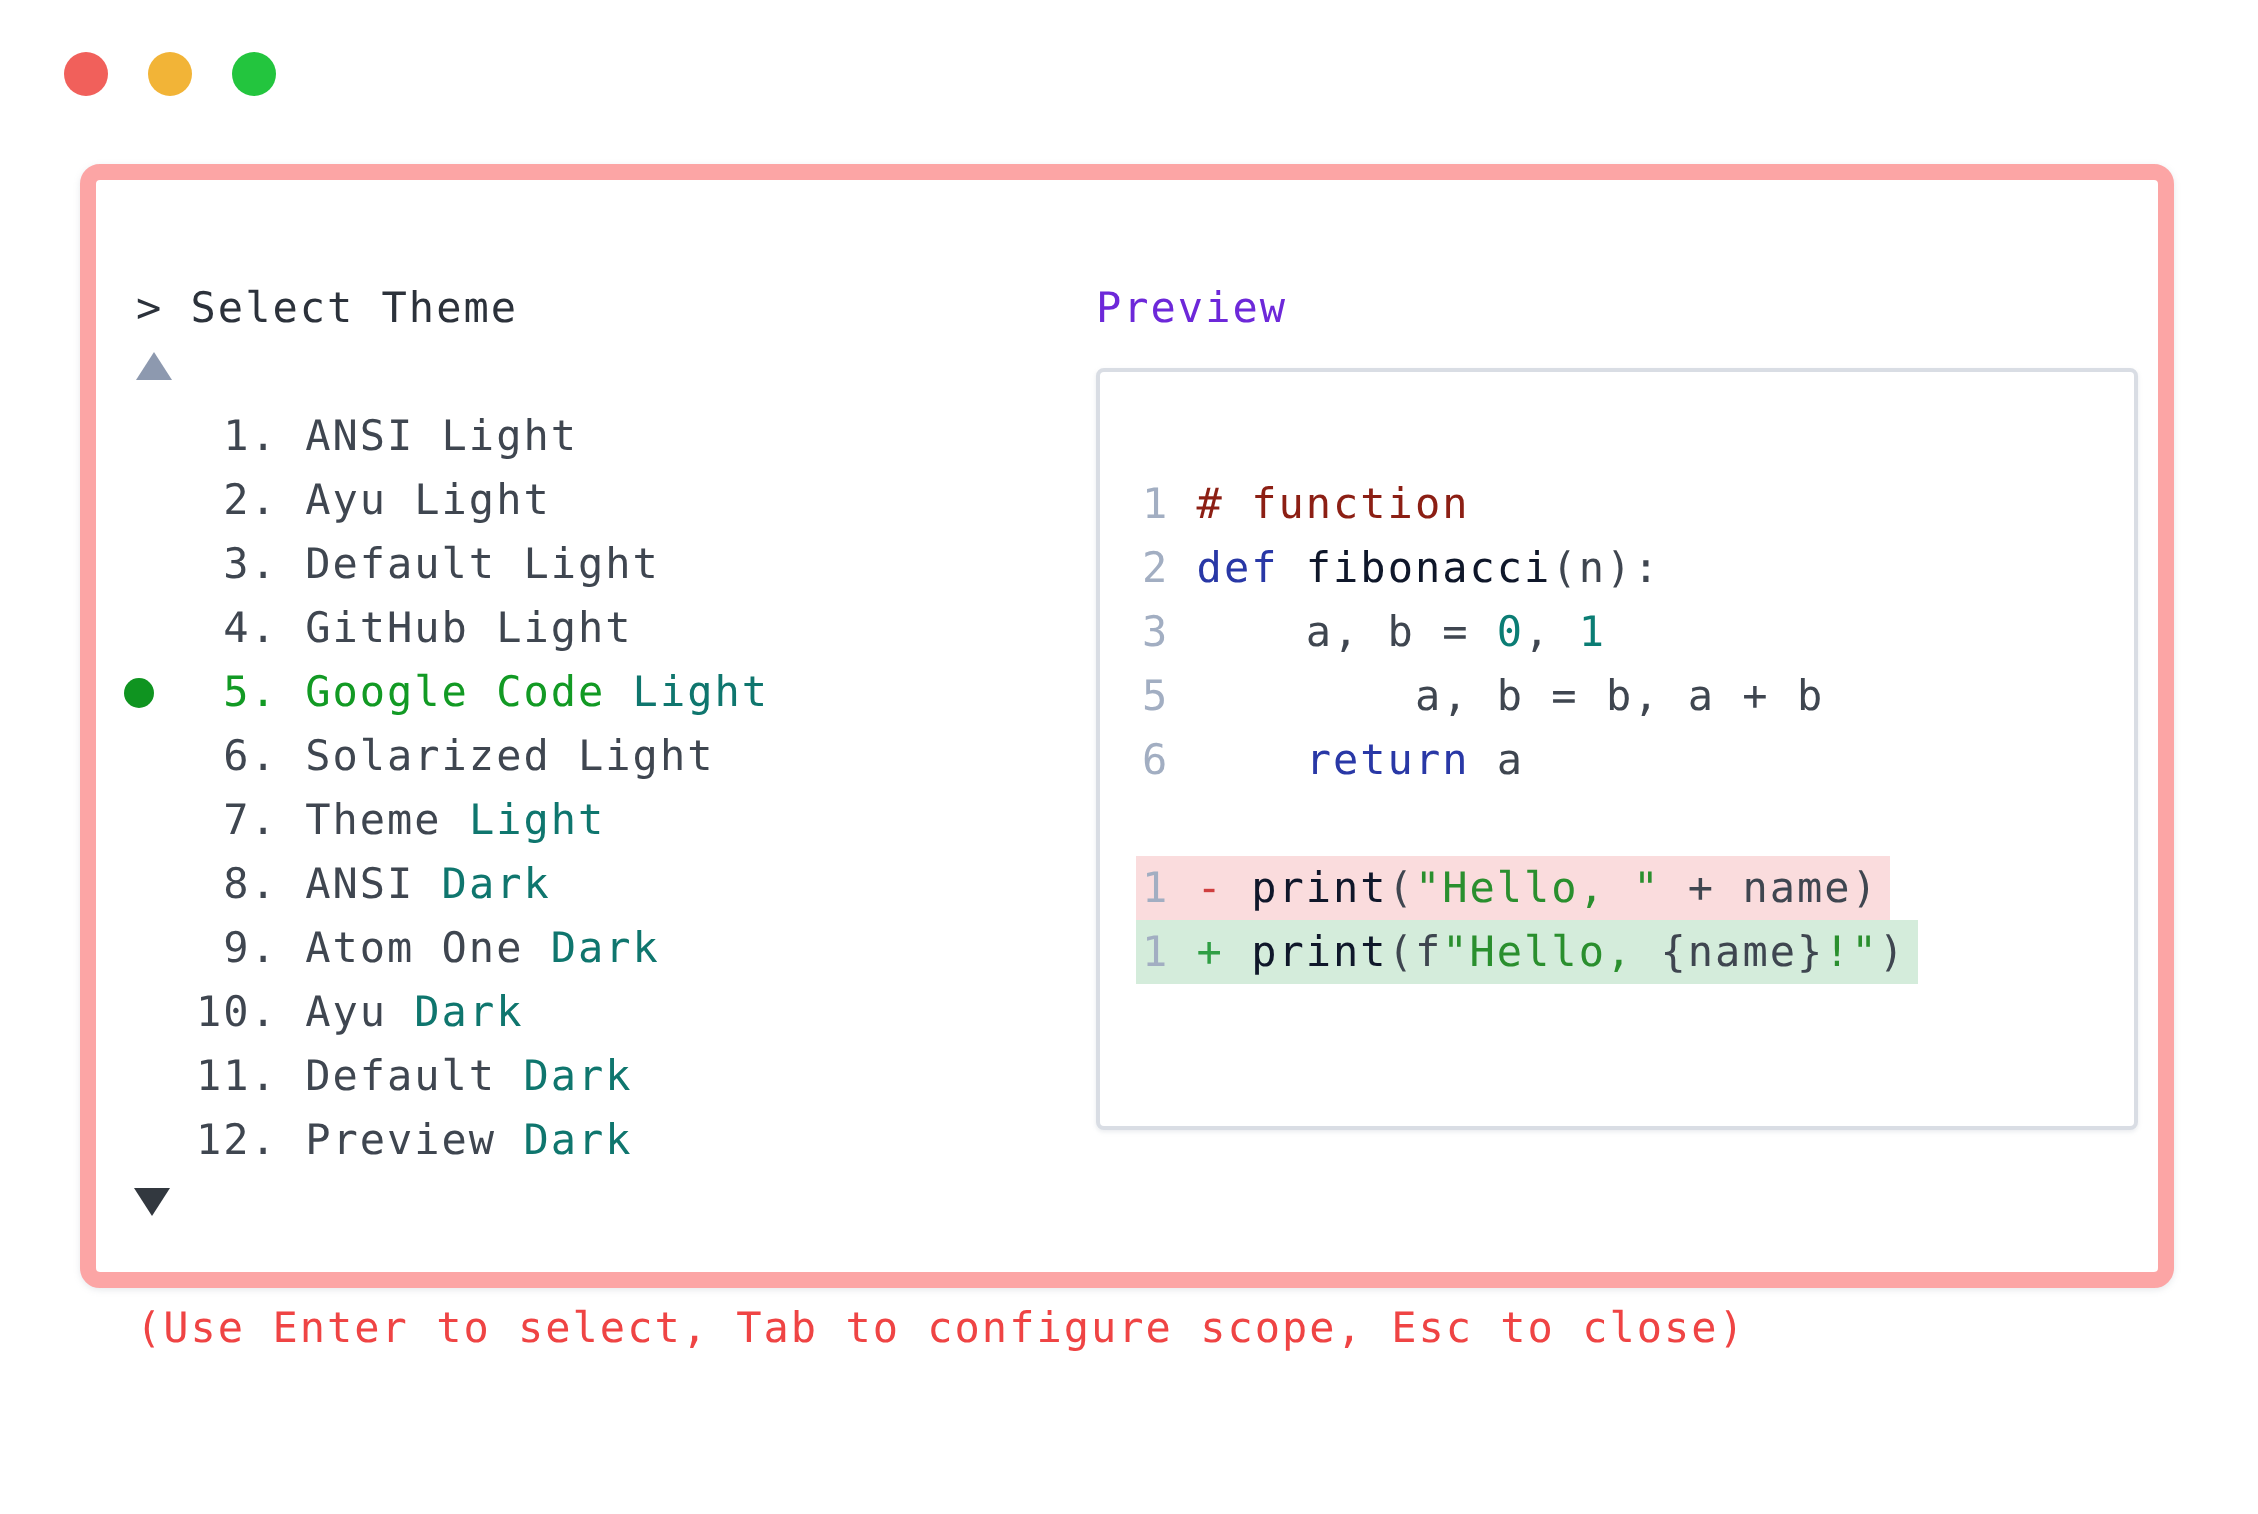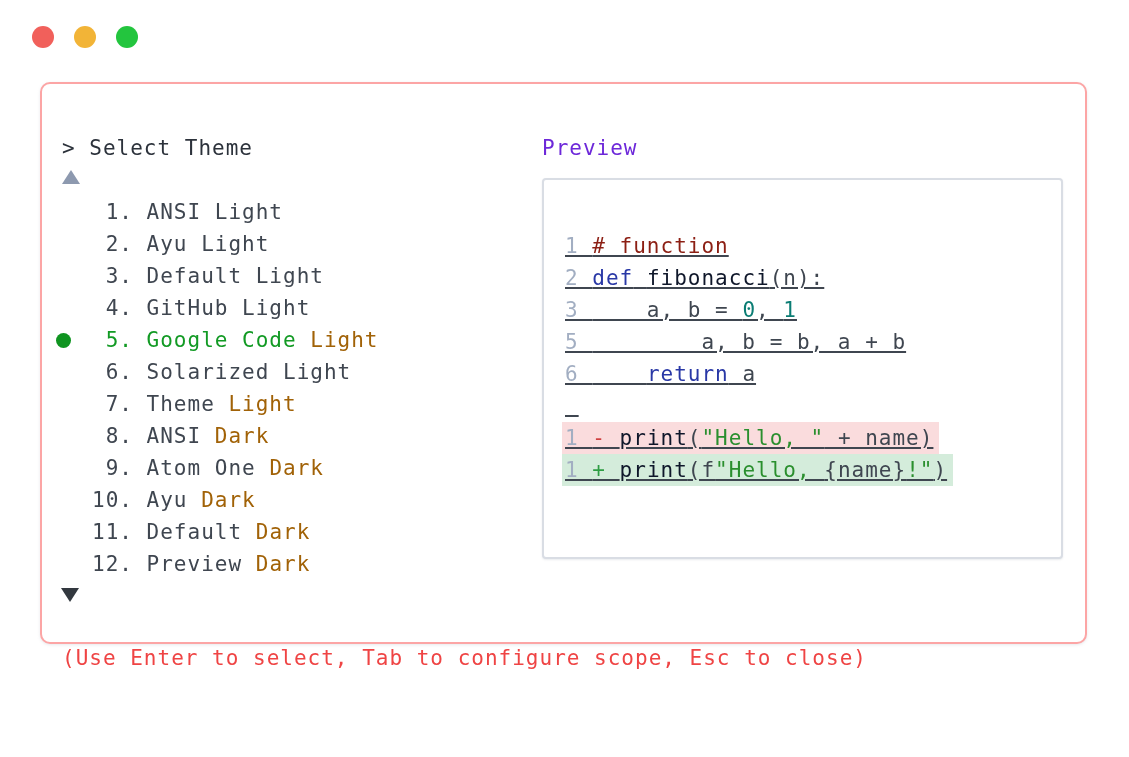--- a/index.html
+++ b/index.html
@@ -9,48 +9,48 @@
 
   
   .dots { position:absolute; left:32px; top:26px; display:flex; gap:20px; }
   .dot { width:22px; height:22px; border-radius:50%; }
   .dot-red { background:#f1605b; }
   .dot-yellow { background:#f2b437; }
   .dot-green { background:#23c53e; }
 
   
   .panel { position:absolute; left:40px; top:82px; width:1047px; height:562px;
-           border:2px solid #fca5a5; border-radius:10px; background:#fff;
+           border:8px solid #fca5a5; border-radius:10px; background:#fff;
            box-shadow:0 1px 3px rgba(160,168,180,0.25); }
 
   .prompt { position:absolute; left:20px; top:48px; height:32px; line-height:32px;
             white-space:pre; color:#2c323b; }
 
   .tri-up { position:absolute; left:20px; top:86px; width:0; height:0;
             border-left:9px solid transparent; border-right:9px solid transparent;
             border-bottom:14px solid #8d99af; }
   .tri-down { position:absolute; left:19px; top:504px; width:0; height:0;
             border-left:9px solid transparent; border-right:9px solid transparent;
             border-top:14px solid #32383f; }
 
   #theme-list { position:absolute; left:20px; top:112px; width:470px; }
   .titem { position:relative; height:32px; line-height:32px; white-space:pre; padding-left:30px; }
   .titem .dark { color:#3f4650; }
   .titem .sel { color:#129a24; }
-  .titem .muted { color:#a16207; }
+  .titem .muted { color:#0f766e; }
   .bullet { position:absolute; left:-6px; top:9px; width:15px; height:15px;
             border-radius:50%; background:#0f9420; }
 
   .preview-label { position:absolute; left:500px; top:48px; height:32px; line-height:32px;
                    color:#6d28d9; white-space:pre; }
   .preview-box { position:absolute; left:500px; top:94px; width:521px; height:381px;
                  border:2px solid #d9dde4; border-radius:4px; background:#fff;
                  box-shadow:0 1px 2px rgba(170,178,190,0.25); }
   #preview-code { position:absolute; left:21px; top:50px; }
-  .pline { height:32px; line-height:32px; white-space:pre;text-decoration:underline; }
+  .pline { height:32px; line-height:32px; white-space:pre; }
   .ln { color:#a2aec2; }
   .tok-pl { color:#3f4650; }
   .tok-comment { color:#8c1f14; }
   .tok-kw { color:#2938a6; }
   .tok-fn { color:#0f172a; }
   .tok-num { color:#0b7d74; }
   .tok-str { color:#2a8f2e; }
   .tok-minus { color:#cf3f3f; }
   .tok-plus { color:#2f9e44; }
   .diff-del { background:#fadcdd; width:fit-content; padding:0 6px 0 3px; margin-left:-3px; }

